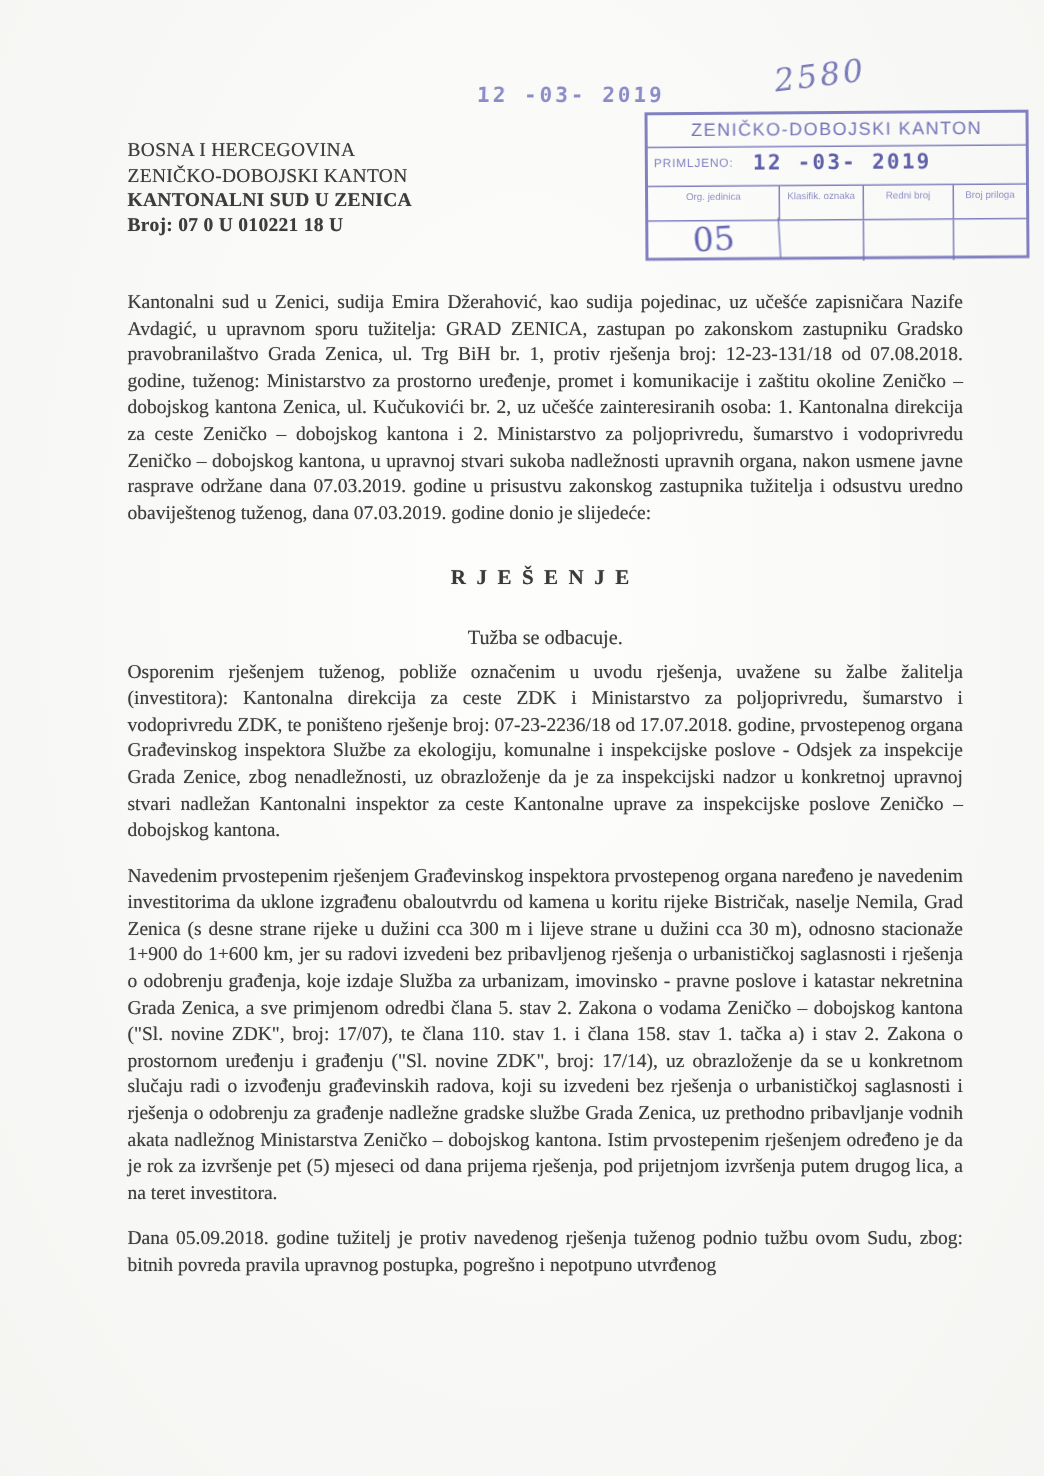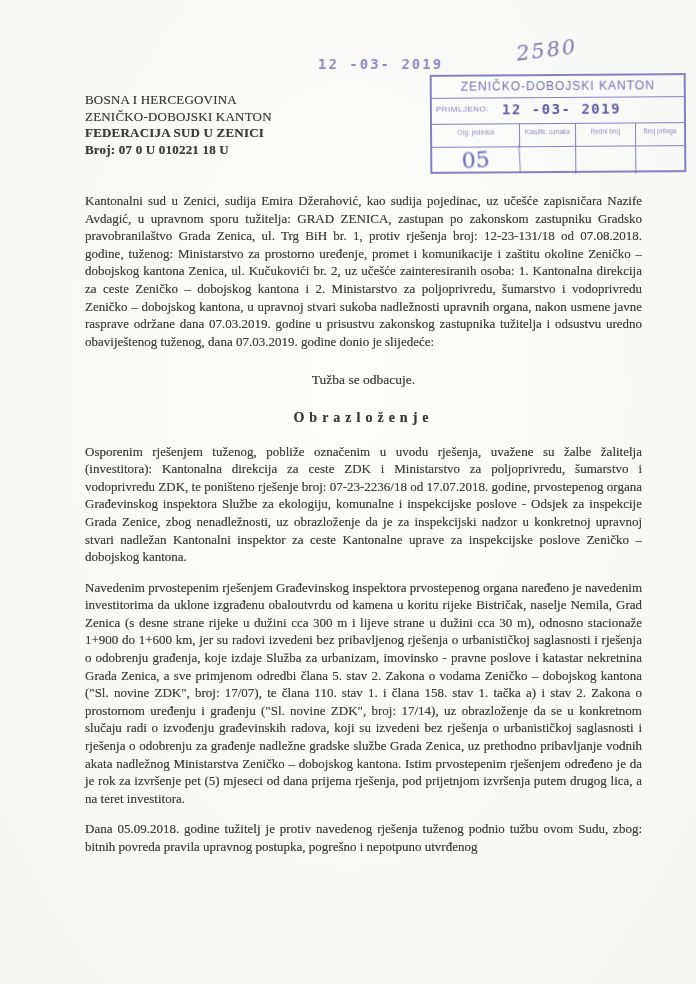--- a/index.html
+++ b/index.html
@@ -109,21 +109,21 @@
   }
 </style>
 </head>
 <body>
 
 <div class="page">
 
   <div class="court-header">
     <div class="hl">BOSNA I HERCEGOVINA</div>
     <div class="hl">ZENIČKO-DOBOJSKI KANTON</div>
-    <div class="hl b">FEDERACIJA SUD U ZENICI</div>
+    <div class="hl b">KANTONALNI SUD U ZENICA</div>
     <div class="hl b">Broj: 07 0 U 010221 18 U</div>
   </div>
 
   <div class="date-stamp-top">12 -03- 2019</div>
 
   <div class="handwritten-number">2580</div>
 
   <div class="stamp">
     <div class="stamp-title">ZENIČKO-DOBOJSKI KANTON</div>
     <div class="stamp-received">
@@ -139,20 +139,20 @@
     <div class="stamp-values">
       <div class="cell c1 hand">05</div>
       <div class="cell c2"></div>
       <div class="cell c3"></div>
       <div class="cell c4"></div>
     </div>
   </div>
 
   <div class="doc-body">
     <p class="para">Kantonalni sud u Zenici, sudija Emira Džerahović, kao sudija pojedinac, uz učešće zapisničara Nazife Avdagić, u upravnom sporu tužitelja: GRAD ZENICA, zastupan po zakonskom zastupniku Gradsko pravobranilaštvo Grada Zenica, ul. Trg BiH br. 1, protiv rješenja broj: 12-23-131/18 od 07.08.2018. godine, tuženog: Ministarstvo za prostorno uređenje, promet i komunikacije i zaštitu okoline Zeničko – dobojskog kantona Zenica, ul. Kučukovići br. 2, uz učešće zainteresiranih osoba: 1. Kantonalna direkcija za ceste Zeničko – dobojskog kantona i 2. Ministarstvo za poljoprivredu, šumarstvo i vodoprivredu Zeničko – dobojskog kantona, u upravnoj stvari sukoba nadležnosti upravnih organa, nakon usmene javne rasprave održane dana 07.03.2019. godine u prisustvu zakonskog zastupnika tužitelja i odsustvu uredno obaviještenog tuženog, dana 07.03.2019. godine donio je slijedeće:</p>
+    <div class="h-rjesenje">RJEŠENJE</div>
     <div class="operative">Tužba se odbacuje.</div>
-    <div class="h-obrazlozenje">Obrazloženje</div>
     <p class="para">Osporenim rješenjem tuženog, pobliže označenim u uvodu rješenja, uvažene su žalbe žalitelja (investitora): Kantonalna direkcija za ceste ZDK i Ministarstvo za poljoprivredu, šumarstvo i vodoprivredu ZDK, te poništeno rješenje broj: 07-23-2236/18 od 17.07.2018. godine, prvostepenog organa Građevinskog inspektora Službe za ekologiju, komunalne i inspekcijske poslove - Odsjek za inspekcije Grada Zenice, zbog nenadležnosti, uz obrazloženje da je za inspekcijski nadzor u konkretnoj upravnoj stvari nadležan Kantonalni inspektor za ceste Kantonalne uprave za inspekcijske poslove Zeničko – dobojskog kantona.</p>
     <p class="para">Navedenim prvostepenim rješenjem Građevinskog inspektora prvostepenog organa naređeno je navedenim investitorima da uklone izgrađenu obaloutvrdu od kamena u koritu rijeke Bistričak, naselje Nemila, Grad Zenica (s desne strane rijeke u dužini cca 300 m i lijeve strane u dužini cca 30 m), odnosno stacionaže 1+900 do 1+600 km, jer su radovi izvedeni bez pribavljenog rješenja o urbanističkoj saglasnosti i rješenja o odobrenju građenja, koje izdaje Služba za urbanizam, imovinsko - pravne poslove i katastar nekretnina Grada Zenica, a sve primjenom odredbi člana 5. stav 2. Zakona o vodama Zeničko – dobojskog kantona ("Sl. novine ZDK", broj: 17/07), te člana 110. stav 1. i člana 158. stav 1. tačka a) i stav 2. Zakona o prostornom uređenju i građenju ("Sl. novine ZDK", broj: 17/14), uz obrazloženje da se u konkretnom slučaju radi o izvođenju građevinskih radova, koji su izvedeni bez rješenja o urbanističkoj saglasnosti i rješenja o odobrenju za građenje nadležne gradske službe Grada Zenica, uz prethodno pribavljanje vodnih akata nadležnog Ministarstva Zeničko – dobojskog kantona. Istim prvostepenim rješenjem određeno je da je rok za izvršenje pet (5) mjeseci od dana prijema rješenja, pod prijetnjom izvršenja putem drugog lica, a na teret investitora.</p>
     <p class="para">Dana 05.09.2018. godine tužitelj je protiv navedenog rješenja tuženog podnio tužbu ovom Sudu, zbog: bitnih povreda pravila upravnog postupka, pogrešno i nepotpuno utvrđenog</p>
   </div>
 
 </div>
 
 </body></html>

